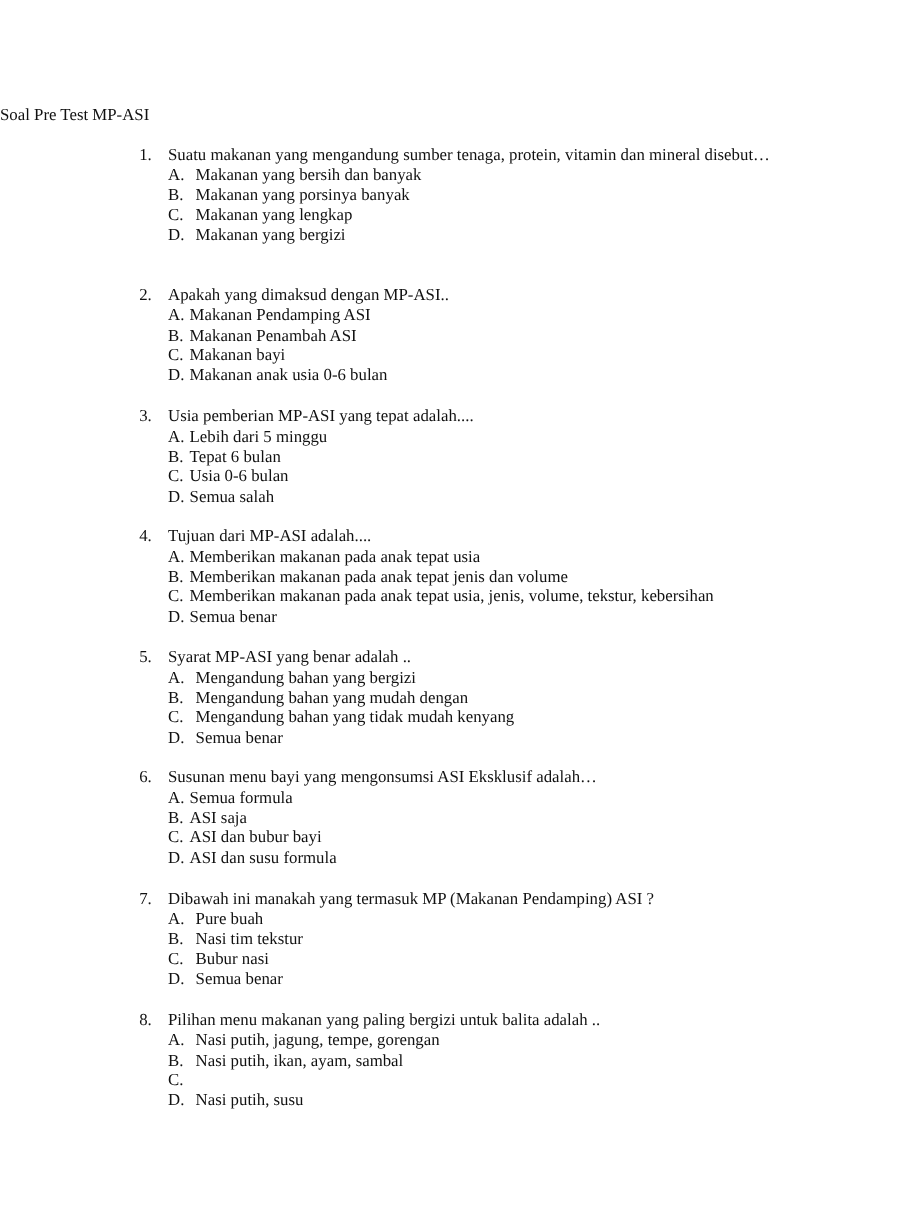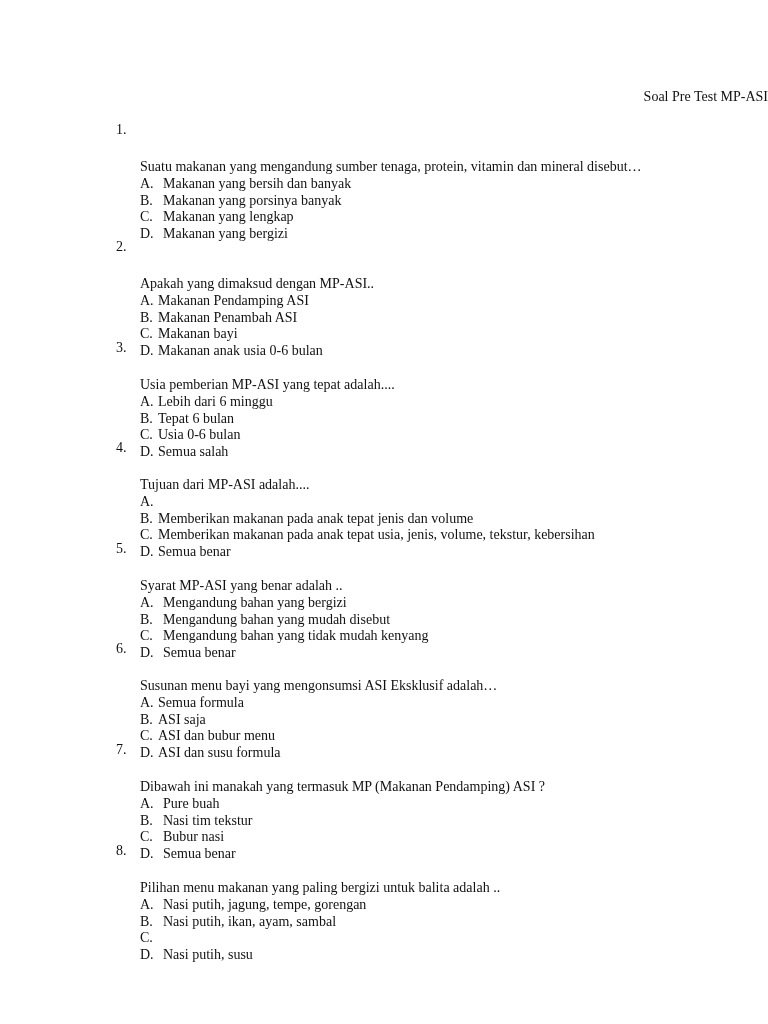--- a/index.html
+++ b/index.html
@@ -1,24 +1,24 @@
 <!DOCTYPE html>
 <html><head>
 <meta charset="utf-8">
 <style>
   html, body { margin:0; padding:0; background:#ffffff; }
   body { width:768px; height:1024px; position:relative; overflow:hidden;
          font-family:"Liberation Serif", "DejaVu Serif", serif; color:#111; }
   .page { position:absolute; left:0; top:0; width:768px; height:1024px; background:#fff; }
-  .title { position:absolute; top:88px; left:0; width:768px; text-align:right;
+  .title { position:absolute; top:88px; left:0; width:768px; text-align:left;
            font-size:14px; line-height:17px; }
   .question { position:absolute; left:116px; width:540px; font-size:14px; line-height:16.8px; }
   .q-row { display:flex; }
   .q-num { width:24px; flex:none; }
-  .q-text { flex:1;margin-top:37px; }
+  .q-text { flex:1; }
   .opts { margin-left:24px; }
   .opt { display:flex; }
   .opt .letter { flex:none; }
   .spaced .letter { width:23px; }
   .tight .letter { width:18px; }
 </style>
 </head>
 <body>
 
 <div class="page">
@@ -76,21 +76,21 @@
   </div>
 
   <div class="question tight" style="top:340px;">
     <div class="q-row">
       <span class="q-num">3.</span>
       <span class="q-text">Usia pemberian MP-ASI yang tepat adalah....</span>
     </div>
     <div class="opts">
       <div class="opt">
           <span class="letter">A.</span>
-          <span>Lebih dari 6 minggu</span>
+          <span>Lebih dari 5 minggu</span>
         </div>
       <div class="opt">
           <span class="letter">B.</span>
           <span>Tepat 6 bulan</span>
         </div>
       <div class="opt">
           <span class="letter">C.</span>
           <span>Usia 0-6 bulan</span>
         </div>
       <div class="opt">
@@ -101,20 +101,21 @@
   </div>
 
   <div class="question tight" style="top:440px; width:560px;">
     <div class="q-row">
       <span class="q-num">4.</span>
       <span class="q-text">Tujuan dari MP-ASI adalah....</span>
     </div>
     <div class="opts">
       <div class="opt">
           <span class="letter">A.</span>
+          <span>Memberikan makanan pada anak tepat usia</span>
         </div>
       <div class="opt">
           <span class="letter">B.</span>
           <span>Memberikan makanan pada anak tepat jenis dan volume</span>
         </div>
       <div class="opt">
           <span class="letter">C.</span>
           <span style="white-space:nowrap;">Memberikan makanan pada anak tepat usia, jenis, volume, tekstur, kebersihan</span>
         </div>
       <div class="opt">
@@ -129,21 +130,21 @@
       <span class="q-num">5.</span>
       <span class="q-text">Syarat MP-ASI yang benar adalah ..</span>
     </div>
     <div class="opts">
       <div class="opt">
           <span class="letter">A.</span>
           <span>Mengandung bahan yang bergizi</span>
         </div>
       <div class="opt">
           <span class="letter">B.</span>
-          <span>Mengandung bahan yang mudah disebut</span>
+          <span>Mengandung bahan yang mudah dengan</span>
         </div>
       <div class="opt">
           <span class="letter">C.</span>
           <span>Mengandung bahan yang tidak mudah kenyang</span>
         </div>
       <div class="opt">
           <span class="letter">D.</span>
           <span>Semua benar</span>
         </div>
     </div>
@@ -158,21 +159,21 @@
       <div class="opt">
           <span class="letter">A.</span>
           <span>Semua formula</span>
         </div>
       <div class="opt">
           <span class="letter">B.</span>
           <span>ASI saja</span>
         </div>
       <div class="opt">
           <span class="letter">C.</span>
-          <span>ASI dan bubur menu</span>
+          <span>ASI dan bubur bayi</span>
         </div>
       <div class="opt">
           <span class="letter">D.</span>
           <span>ASI dan susu formula</span>
         </div>
     </div>
   </div>
 
   <div class="question spaced" style="top:742px;">
     <div class="q-row">

